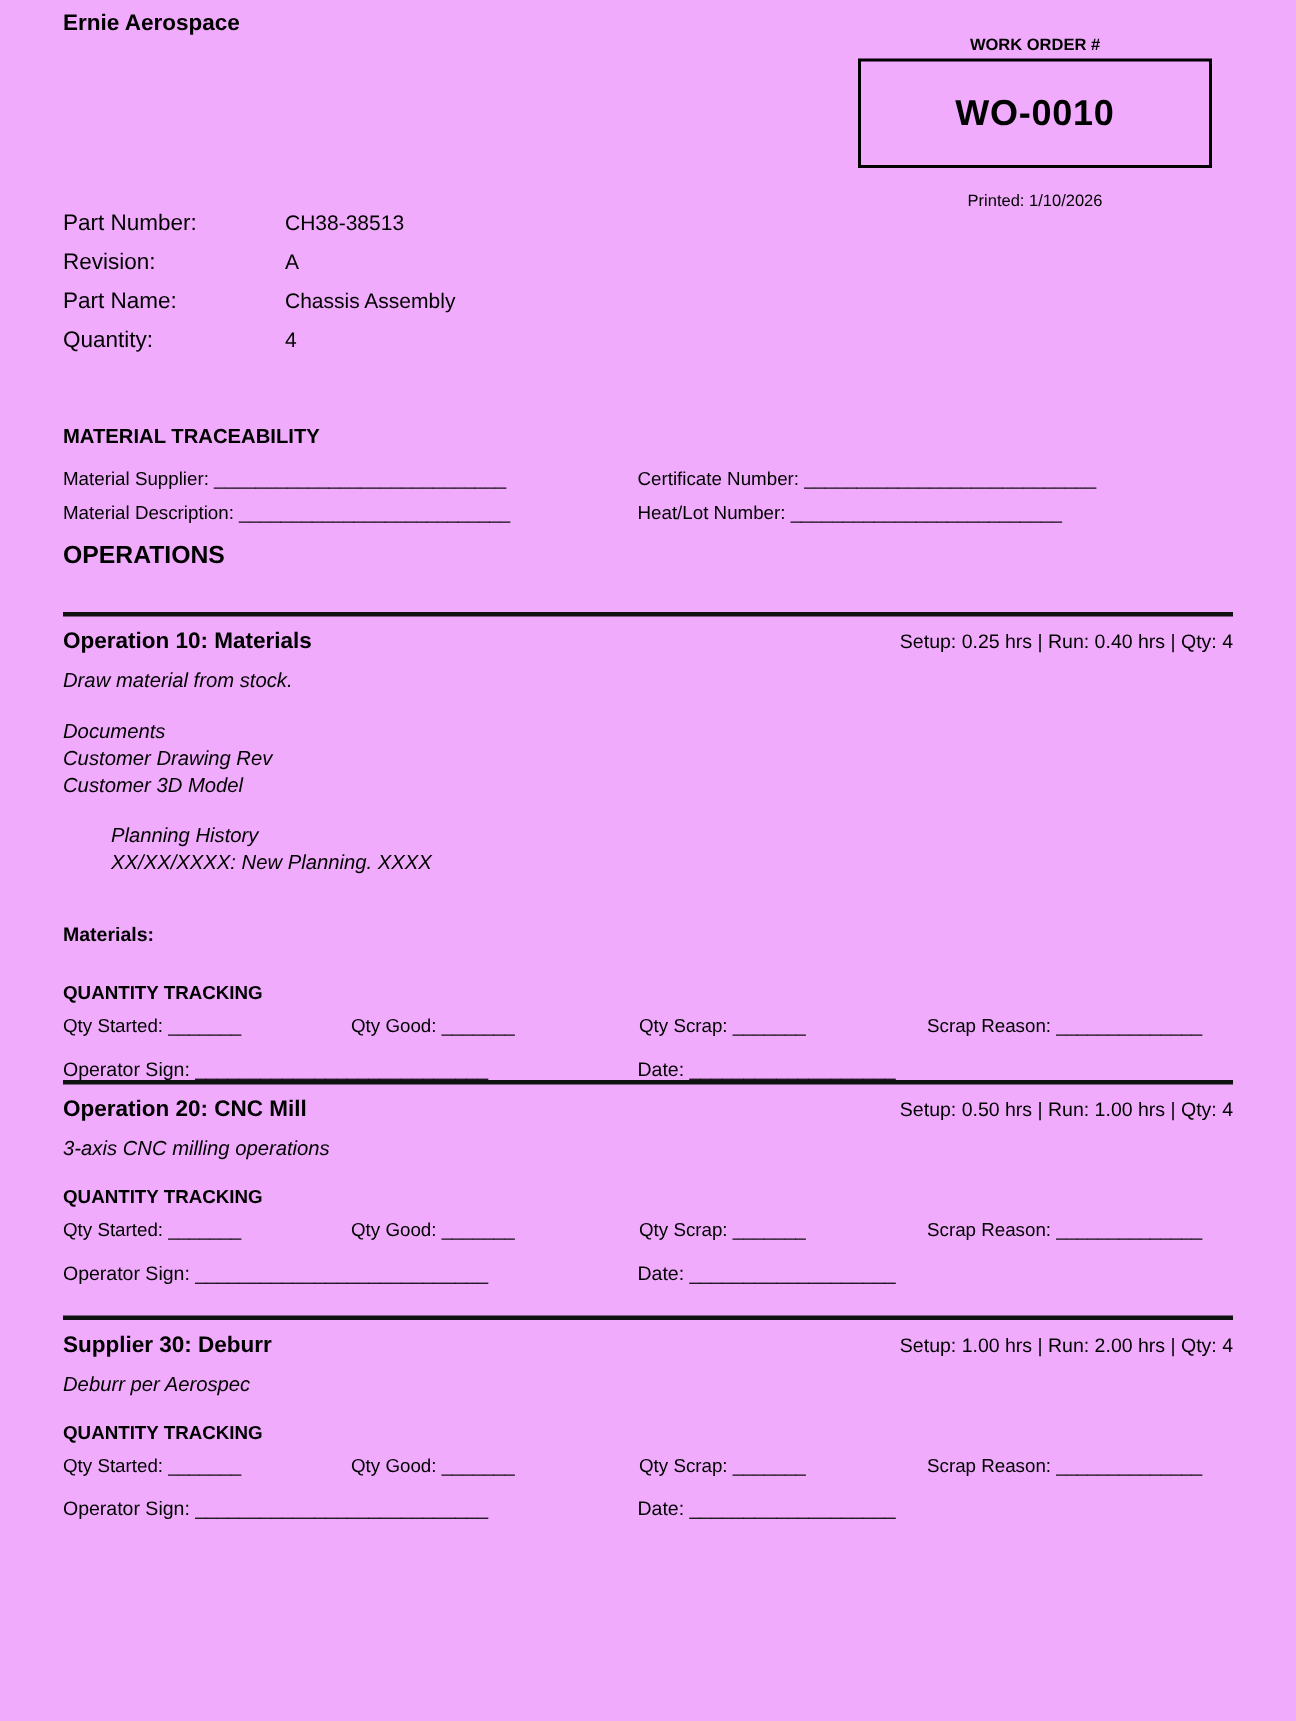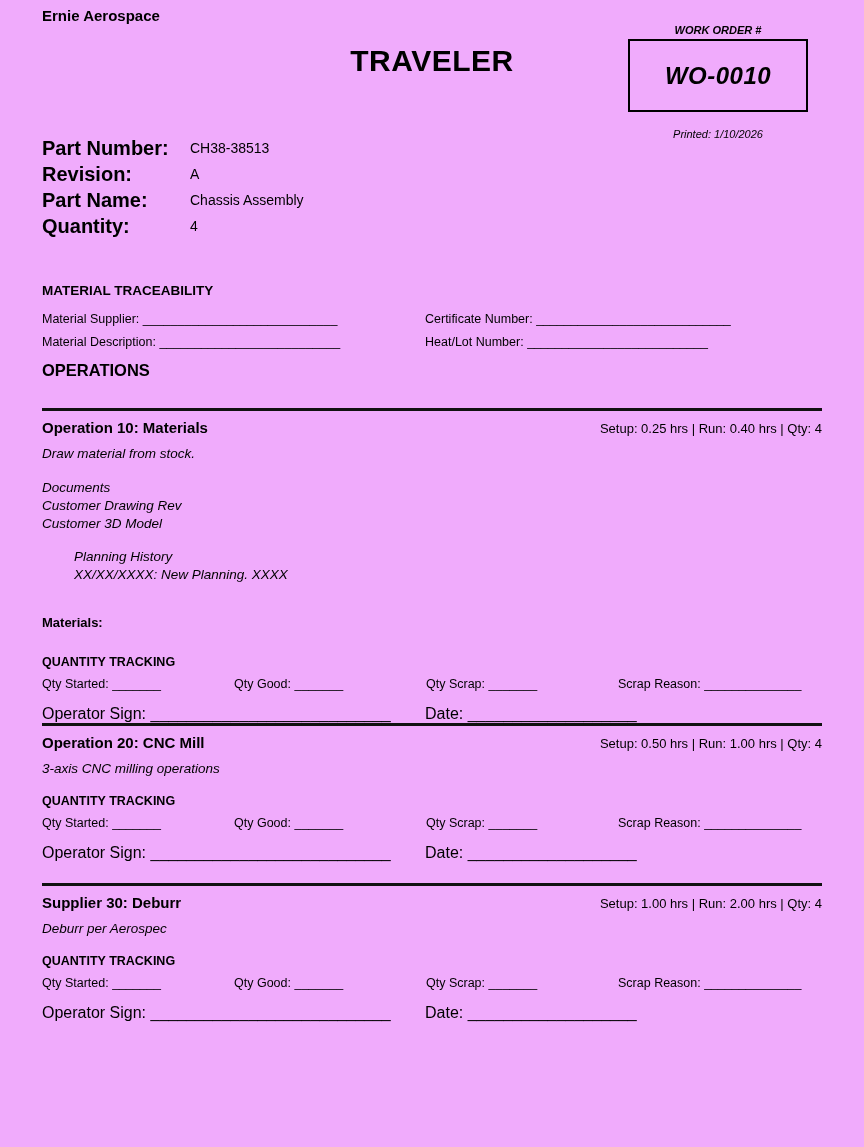--- a/index.html
+++ b/index.html
@@ -20,33 +20,33 @@
   .header { position: relative; height: 135px; }
   .company {
     position: absolute; left: 42px; top: 7px;
     font-size: 15px; font-weight: bold;
   }
   .doc-title {
     position: absolute; left: 0; right: 0; top: 44px;
     text-align: center; font-size: 30px; font-weight: bold;
     letter-spacing: 0.5px;
   }
-  .wo-block { position: absolute; right: 56px; top: 24px; width: 180px; text-align: center; font-style: italic; }
+  .wo-block { position: absolute; right: 56px; top: 24px; width: 236px; text-align: center; }
   .wo-label { font-size: 11px; font-weight: bold; margin-bottom: 3px; }
   .wo-box {
     border: 2px solid #000; height: 73px;
     display: flex; align-items: center; justify-content: center;
     font-size: 24px; font-weight: bold; letter-spacing: 0.5px;
   }
   .wo-printed { font-size: 11px; margin-top: 16px; }
 
   
   .part-info { }
   .pi-row { display: flex; height: 26px; align-items: center; }
-  .pi-label { width: 148px; font-size: 20px; font-weight: bold; }
+  .pi-label { width: 148px; font-size: 15px; font-weight: normal; }
   .pi-value { font-size: 14px; }
 
   
   .mt-heading { margin-top: 44px; font-size: 13.5px; font-weight: bold; }
   .mt-fields { margin-top: 9px; }
   .mt-row { display: flex; height: 23px; align-items: center; font-size: 12.5px; }
   .mt-left { width: 383px; }
 
   
   .ops-heading { margin-top: 8px; font-size: 16.5px; font-weight: bold; }
@@ -60,33 +60,32 @@
   .op-block.planning { margin-top: 15px; margin-left: 32px; }
   .materials-heading { margin-top: 31px; font-size: 13px; font-weight: bold; }
   .materials-list { margin: 2px 0 0 13px; list-style: none; font-size: 13px; line-height: 18px; }
 
   
   .qt { margin-top: 25px; }
   .qt-compact { margin-top: 17px; }
   .qt-heading { font-size: 12.5px; font-weight: bold; }
   .qt-row { display: flex; margin-top: 8px; font-size: 12.5px; }
   .qt-col { width: 192px; }
-  .sign-row { display: flex; margin-top: 14px; font-size: 16px; }
+  .sign-row { display: flex; margin-top: 14px; font-size: 13px; }
   .sign-col { width: 383px; }
   .pad-b-10 { }
   .pad-b-20 { padding-bottom: 21px; }
 </style>
 </head>
 <body>
 
 <div class="page">
 
   <div class="header">
     <div class="company">Ernie Aerospace</div>
-    <div class="doc-title">TRAVELER</div>
     <div class="wo-block">
       <div class="wo-label">WORK ORDER #</div>
       <div class="wo-box">
         <span>WO-0010</span>
       </div>
       <div class="wo-printed">Printed: 1/10/2026</div>
     </div>
   </div>
 
   <div class="content">

